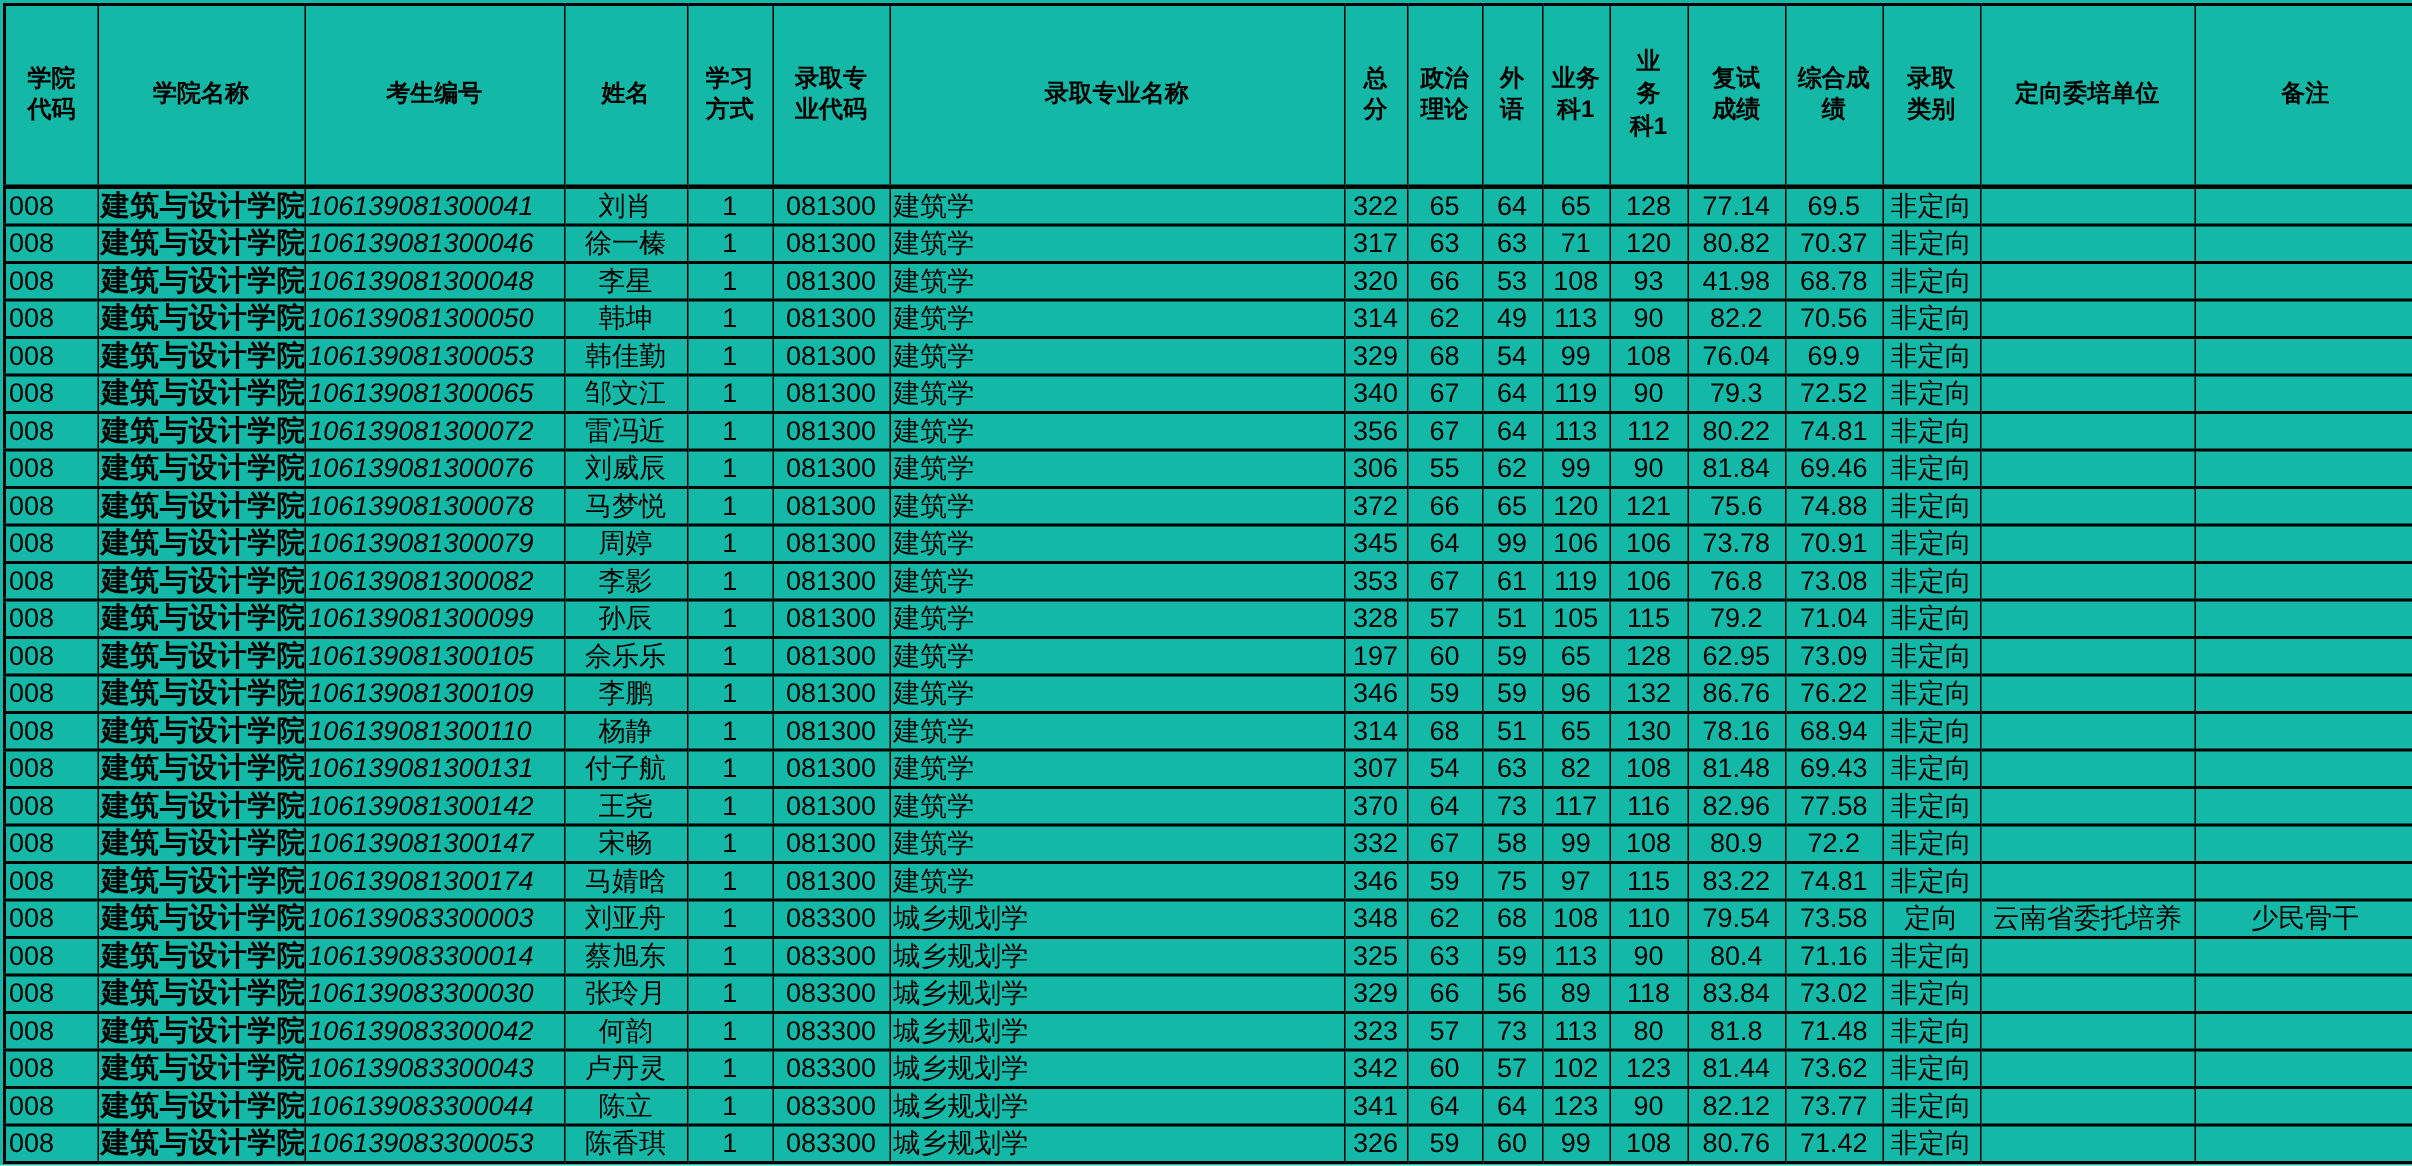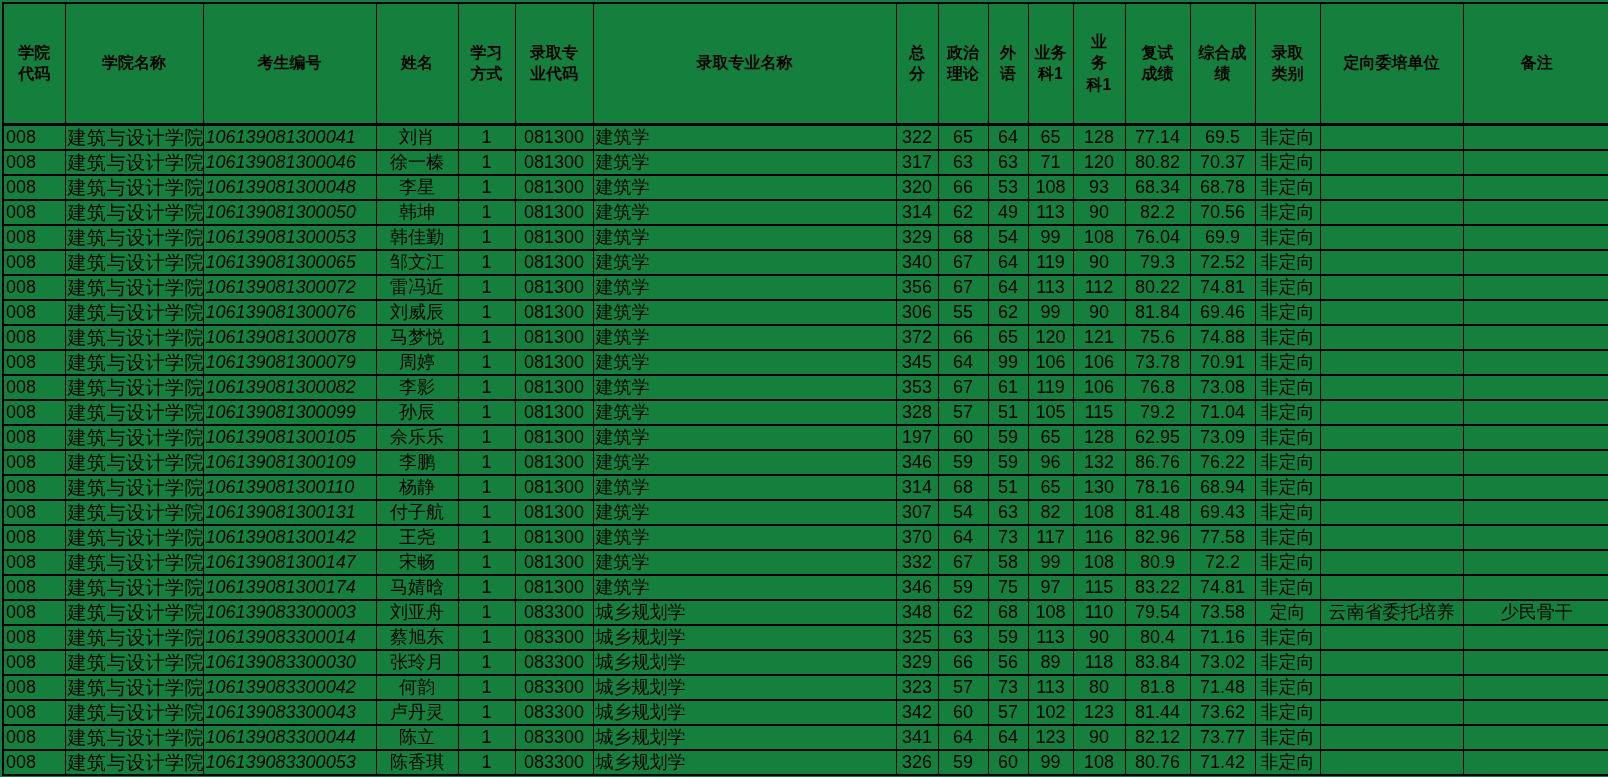--- a/index.html
+++ b/index.html
@@ -6,21 +6,21 @@
     margin: 0;
     padding: 0;
     background: #ffffff;
     font-family: "Liberation Sans", "DejaVu Sans", sans-serif;
     color: #000000;
   }
   .sheet {
     width: 1608px;
     height: 777px;
     overflow: hidden;
-    background: #15803d;
+    background: #14b8a6;
   }
   table.admission {
     border-collapse: collapse;
     table-layout: fixed;
     width: 1604px;
     margin: 2px 0 0 2px;
     border: 2px solid #000;
   }
   th, td {
     border-left: 1px solid #000;
@@ -45,21 +45,21 @@
   tbody td {
     height: 23px;
     font-size: 18px;
     line-height: 23px;
     vertical-align: middle;
     white-space: nowrap;
   }
   td.align-left   { text-align: left; }
   td.align-center { text-align: center; }
   
-  td.c-college_name { font-size: 19px; letter-spacing: 0.5px; padding-right: 0; }
+  td.c-college_name { font-size: 19px; letter-spacing: 0.5px; padding-right: 0; font-weight: bold; }
   td.c-candidate_no { padding-left: 2px; font-style: italic; }
 </style>
 </head>
 <body>
 
 <div class="sheet">
   <table class="admission">
     <colgroup>
       <col style="width:62px">
         <col style="width:138px">
@@ -157,21 +157,21 @@
           <td class="align-left c-candidate_no">106139081300048</td>
           <td class="align-center c-name">李星</td>
           <td class="align-center c-study_mode">1</td>
           <td class="align-center c-major_code">081300</td>
           <td class="align-left c-major_name">建筑学</td>
           <td class="align-center c-total">320</td>
           <td class="align-center c-politics">66</td>
           <td class="align-center c-foreign_lang">53</td>
           <td class="align-center c-subject1">108</td>
           <td class="align-center c-subject1b">93</td>
-          <td class="align-center c-retest">68.34</td>
+          <td class="align-center c-retest">41.98</td>
           <td class="align-center c-composite">68.78</td>
           <td class="align-center c-admission_type">非定向</td>
           <td class="align-center c-directed_unit"></td>
           <td class="align-center c-remark"></td>
         </tr>
         <tr>
           <td class="align-left c-college_code">008</td>
           <td class="align-left c-college_name">建筑与设计学院</td>
           <td class="align-left c-candidate_no">106139081300050</td>
           <td class="align-center c-name">韩坤</td>

